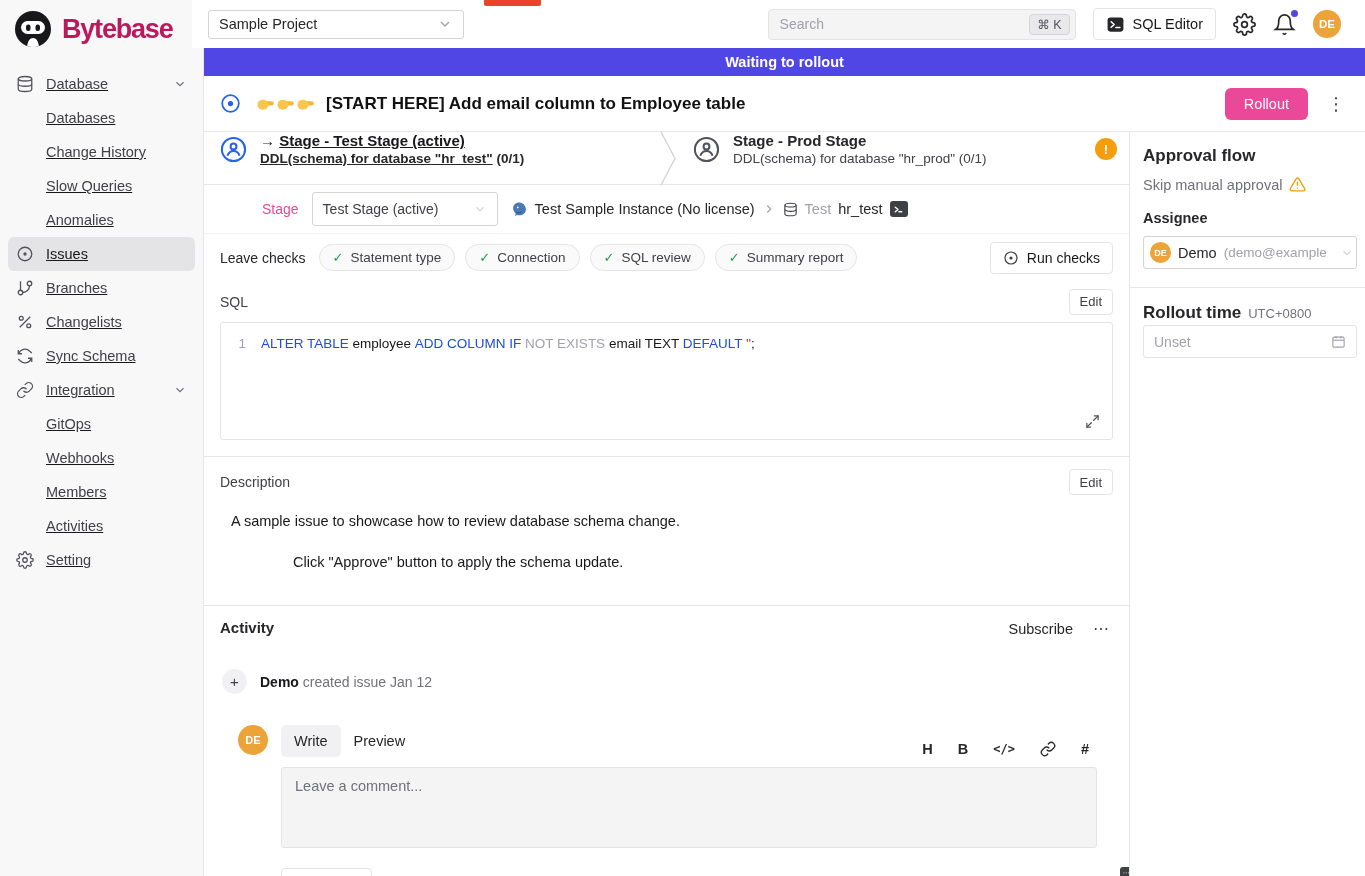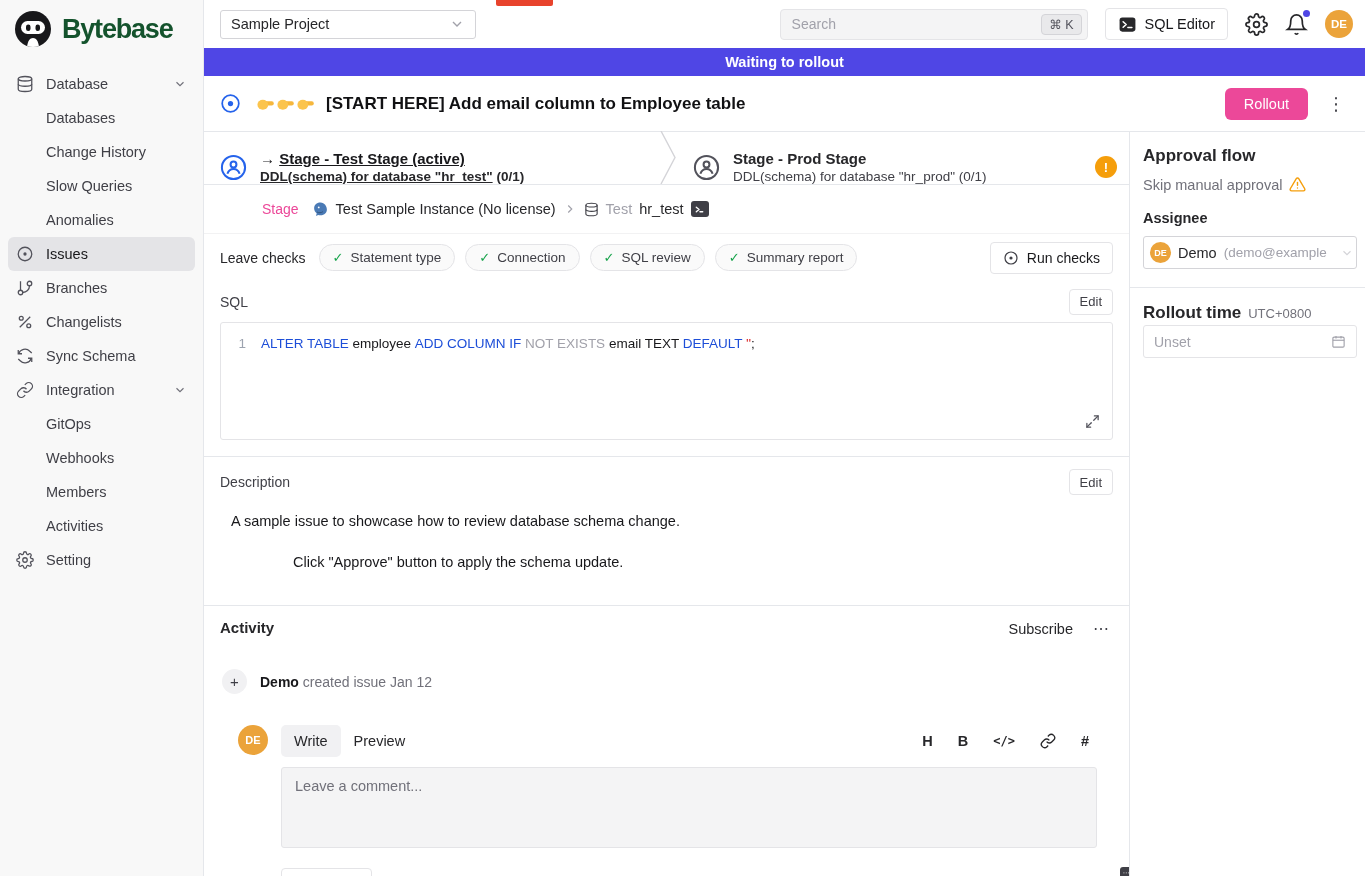--- a/index.html
+++ b/index.html
@@ -3,30 +3,30 @@
 <meta charset="utf-8">
 <style>
   * { margin:0; padding:0; box-sizing:border-box; font-family:"Liberation Sans",sans-serif; }
   html,body { width:1365px; height:876px; }
   body { position:relative; background:#fff; color:#18181b; font-size:14px; overflow:hidden; }
   svg { display:block; }
 
   
   #sidebar { position:absolute; left:0; top:0; width:204px; height:876px; background:#f8f8f8; border-right:1px solid #e5e7eb; }
   .logo { display:flex; align-items:center; gap:9px; padding:9px 0 8px 13px; }
-  .logo-text { font-size:27px; font-weight:800; letter-spacing:-1.2px; color:#14532d; }
-  .nav { padding:10px 8px 0 8px; }
+  .logo-text { font-size:27px; font-weight:800; letter-spacing:-1.2px; color:#be185d; }
+  .nav { padding:10px 8px 0 8px;text-decoration:underline; }
   .nav-item { display:flex; align-items:center; gap:12px; height:34px; padding:0 8px; border-radius:6px; color:#3f3f46; font-size:14.5px; cursor:pointer; }
   .nav-item.selected { background:#e4e4e7; color:#18181b; }
   .nav-sub { padding-left:38px; }
   .nicon { width:18px; height:18px; flex:0 0 18px; }
   .nav-chev { margin-left:auto; }
 
   
-  #topbar { position:absolute; left:204px; top:0; width:1161px; height:48px; background:#fff; display:flex; align-items:center; padding:0 12px 0 16px; }
+  #topbar { position:absolute; left:192px; top:0; width:1161px; height:48px; background:#fff; display:flex; align-items:center; padding:0 12px 0 16px; }
   .project-select { width:256px; height:29px; border:1px solid #d4d4d8; border-radius:3px; display:flex; align-items:center; justify-content:space-between; padding:0 10px; font-size:14.5px; color:#27272a; background:#fff; }
   .red-strip { position:absolute; left:292px; top:0; width:57px; height:6px; background:#e8432c; border-radius:0 0 2px 2px; }
   .topbar-right { margin-left:auto; display:flex; align-items:center; gap:17px; }
   .search { width:308px; height:31px; background:#f4f4f5; border:1px solid #e4e4e7; border-radius:4px; display:flex; align-items:center; padding:0 5px 0 11px; }
   .search input { border:0; background:transparent; outline:0; flex:1; font-size:14px; color:#27272a; }
   .search input::placeholder { color:#a1a1aa; }
   .kbd { border:1px solid #d4d4d8; background:#e9e9eb; border-radius:4px; font-size:12.5px; color:#52525b; padding:2px 7px; white-space:nowrap; }
   .sql-editor-btn { display:flex; align-items:center; gap:8px; height:32px; border:1px solid #e4e4e7; border-radius:4px; padding:0 12px; font-size:14.5px; background:#fff; color:#18181b; }
   .icon-btn { position:relative; background:none; border:none; cursor:pointer; }
   .bell-dot { position:absolute; top:-3px; right:-2px; width:7px; height:7px; border-radius:50%; background:#4f46e5; }
@@ -35,21 +35,21 @@
   
   #banner { position:absolute; left:204px; top:48px; width:1161px; height:28px; background:#4f46e5; color:#fff; display:flex; align-items:center; justify-content:center; font-weight:700; font-size:14.5px; }
   #issue-header { position:absolute; left:204px; top:76px; width:1161px; height:56px; display:flex; align-items:center; padding:0 16px; gap:9px; border-bottom:1px solid #e5e7eb; background:#fff; }
   .hands { display:flex; align-items:center; gap:1px; margin-left:6px; }
   .issue-title { font-size:17px; font-weight:700; color:#111113; margin-left:2px; }
   .rollout-btn { margin-left:auto; background:#ec4899; color:#fff; border:none; border-radius:6px; height:32px; padding:0 19px; font-size:14.5px; cursor:pointer; }
   .kebab-v { font-size:18px; color:#3f3f46; margin:0 4px 0 10px; background:none; border:none; cursor:pointer; }
 
   
   #main { position:absolute; left:204px; top:132px; width:925px; height:744px; background:#fff; }
-  .stage-strip { height:53px; border-bottom:1px solid #e5e7eb; display:flex; align-items:flex-end; }
+  .stage-strip { height:53px; border-bottom:1px solid #e5e7eb; display:flex; align-items:flex-start; }
   .stage-card { display:flex; align-items:center; gap:13px; padding:0 16px; cursor:pointer; }
   .stage-card.first { width:456px; }
   .stage-card.second { flex:1; padding-right:12px; }
   .stage-title { font-size:15px; font-weight:700; color:#18181b; }
   .stage-sub { font-size:13.5px; margin-top:2px; color:#27272a; }
   .u { text-decoration:underline; }
   .b { font-weight:700; }
   .stage2-title { font-size:15px; font-weight:600; color:#27272a; }
   .stage2-sub { font-size:13.5px; margin-top:2px; color:#3f3f46; }
   .warn-circle { margin-left:auto; width:22px; height:22px; border-radius:50%; background:#f59e0b; color:#fff; font-weight:700; display:flex; align-items:center; justify-content:center; font-size:13px; }
@@ -88,21 +88,21 @@
   .kebab-h { color:#3f3f46; font-size:16px; cursor:pointer; }
   .act-entry { display:flex; align-items:center; gap:13px; margin:31px 0 0 2px; }
   .plus-circle { width:25px; height:25px; border-radius:50%; background:#f1f1f3; color:#3f3f46; display:flex; align-items:center; justify-content:center; font-size:15px; }
   .entry-text { color:#71717a; font-size:14px; }
   .entry-text b { color:#18181b; }
 
   .comment-box { display:flex; margin-top:31px; gap:13px; padding:0 16px 0 18px; }
   .c-avatar { position:relative; width:30px; height:30px; border-radius:50%; background:#eba33a; color:#fff; font-weight:700; font-size:11px; display:flex; align-items:center; justify-content:center; flex:0 0 30px; }
   .bubble-badge { position:absolute; right:-4px; bottom:-2px; width:13px; height:11px; background:#3f3f46; border-radius:3px; display:flex; align-items:center; justify-content:center; color:#fff; font-size:7px; letter-spacing:0.5px; }
   .c-main { flex:1; }
-  .c-toolbar { display:flex; align-items:center; }
+  .c-toolbar { display:flex; align-items:flex-end; }
   .tab { padding:8px 13px; border-radius:5px; font-size:14.5px; color:#27272a; cursor:pointer; }
   .tab.active { background:#f1f1f3; }
   .fmt-icons { margin-left:auto; display:flex; align-items:center; gap:25px; padding-right:8px; font-weight:700; font-size:14.5px; color:#27272a; }
   .fmt-icons span, .fmt-icons .fic { cursor:pointer; }
   .code-glyph { font-family:"DejaVu Sans Mono",monospace; font-size:12px; font-weight:700; }
   .c-textarea { margin-top:10px; width:100%; height:81px; background:#f4f4f5; border:1px solid #e4e4e7; border-radius:3px; padding:10px 13px; font-size:14.5px; color:#27272a; resize:none; outline:none; }
   .c-textarea::placeholder { color:#71717a; }
   .comment-btn { margin-top:17px; height:30px; padding:0 14px; border:1px solid #e4e4e7; border-radius:4px; background:#fff; color:#a1a1aa; font-size:14px; }
 
   
@@ -362,20 +362,28 @@
           <span>DDL(schema) for database "hr_prod"</span>
           <span>(0/1)</span>
         </div>
       </div>
       <span class="warn-circle">!</span>
     </div>
   </div>
 
   <div class="stage-row">
     <span class="stage-label">Stage</span>
+    <div class="stage-select">
+      <span>Test Stage (active)</span>
+      <span>
+          <svg width="14" height="14" viewBox="0 0 24 24" fill="none" stroke="#d4d4d8" stroke-width="2">
+            <polyline points="6 9 12 15 18 9"></polyline>
+          </svg>
+        </span>
+    </div>
     <div class="instance-line">
       <span>
         <svg width="17" height="17" viewBox="0 0 24 24">
             <path fill="#4a7ab5" d="M12 2C6.2 2 3 5.6 3 10.2c0 3.1 1.5 5.6 3.6 7.1l-.9 4 3-1.6c1 .3 2.1.5 3.3.5 5.8 0 9-3.6 9-8.2S17.8 2 12 2z"></path>
             <circle cx="9.5" cy="9" r="1.3" fill="#fff"></circle>
             <path d="M7 15.5c2.5 1.5 6 1.5 8.5-.5" stroke="#2d4f76" stroke-width="1.2" fill="none"></path>
           </svg>
       </span>
       <span>Test Sample Instance (No license)</span>
       <span>

